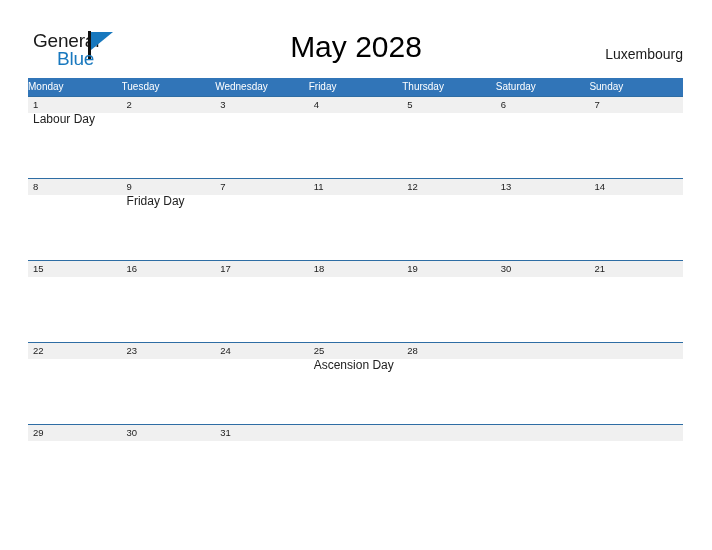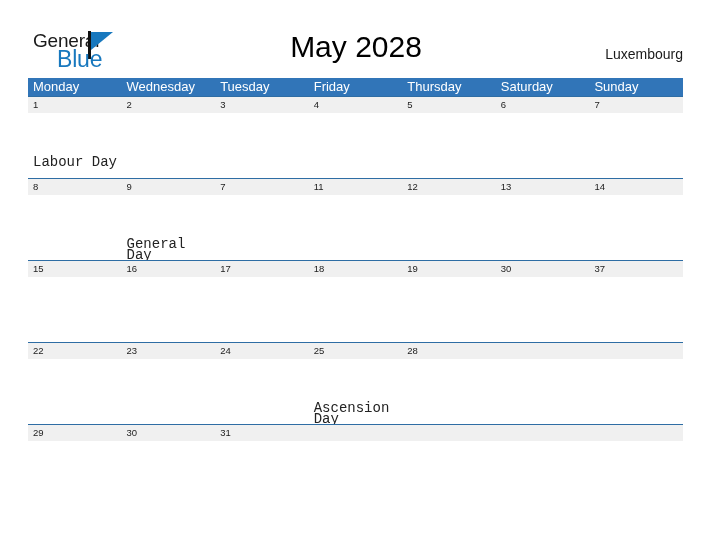--- a/index.html
+++ b/index.html
@@ -43,21 +43,21 @@
     letter-spacing: -0.2px;
     color: #1a1a1a;
     font-family: "Liberation Sans", sans-serif;
     line-height: 22px;
     white-space: nowrap;
   }
   .logo-blue {
     position: absolute;
     left: 24px;
     top: 18px;
-    font-size: 23px;
+    font-size: 19px;
     letter-spacing: -0.2px;
     color: #1878be;
     font-family: "Liberation Sans", sans-serif;
     line-height: 22px;
     white-space: nowrap;
   }
   .logo-flag {
     position: absolute;
     left: 55px;
     top: 1px;
@@ -116,23 +116,22 @@
   .weekday-row {
     display: flex;
     width: 655px;
     height: 18px;
     background: #3175b8;
   }
   .weekday-cell {
     width: 93.571px;
     height: 18px;
     box-sizing: border-box;
-    padding-left: 5px;
     color: #ffffff;
-    font-size: 13px;
+    font-size: 10px;
     line-height: 18px;
     font-family: "Liberation Sans", sans-serif;
     white-space: nowrap;
     overflow: hidden;
   }
 
   .week-row {
     position: relative;
     width: 655px;
     height: 81px;
@@ -174,25 +173,24 @@
     font-size: 9.5px;
     color: #222222;
     font-family: "Liberation Sans", sans-serif;
     white-space: nowrap;
   }
   .day-event {
     position: absolute;
     left: 5px;
     top: 17px;
     width: 88px;
-    font-size: 14px;
+    font-size: 12px;
     line-height: 11px;
     color: #222222;
-    font-family: Liberation Mono, monospace;
-    margin-top: 43px;
+    font-family: Liberation Sans, sans-serif;
   }
 </style>
 </head>
 <body>
 
 <div class="page">
 
   <div class="top-header">
 
     <div class="logo">
@@ -206,22 +204,22 @@
 
     <div class="month-title">May 2028</div>
 
     <div class="location">Luxembourg</div>
   </div>
 
   <div class="calendar">
 
     <div class="weekday-row">
       <div class="weekday-cell">Monday</div>
+      <div class="weekday-cell">Tuesday</div>
       <div class="weekday-cell">Wednesday</div>
-      <div class="weekday-cell">Tuesday</div>
       <div class="weekday-cell">Friday</div>
       <div class="weekday-cell">Thursday</div>
       <div class="weekday-cell">Saturday</div>
       <div class="weekday-cell">Sunday</div>
     </div>
 
     <div class="week-row">
       <div class="date-band"></div>
       <div class="week-cells">
         <div class="day-cell">
@@ -257,21 +255,21 @@
 
     <div class="week-row">
       <div class="date-band"></div>
       <div class="week-cells">
         <div class="day-cell">
           <span class="day-number">8</span>
           <span class="day-event"></span>
         </div>
         <div class="day-cell">
           <span class="day-number">9</span>
-          <span class="day-event">General Day</span>
+          <span class="day-event">Friday Day</span>
         </div>
         <div class="day-cell">
           <span class="day-number">7</span>
           <span class="day-event"></span>
         </div>
         <div class="day-cell">
           <span class="day-number">11</span>
           <span class="day-event"></span>
         </div>
         <div class="day-cell">
@@ -310,21 +308,21 @@
         </div>
         <div class="day-cell">
           <span class="day-number">19</span>
           <span class="day-event"></span>
         </div>
         <div class="day-cell">
           <span class="day-number">30</span>
           <span class="day-event"></span>
         </div>
         <div class="day-cell">
-          <span class="day-number">37</span>
+          <span class="day-number">21</span>
           <span class="day-event"></span>
         </div>
       </div>
     </div>
 
     <div class="week-row">
       <div class="date-band"></div>
       <div class="week-cells">
         <div class="day-cell">
           <span class="day-number">22</span>

